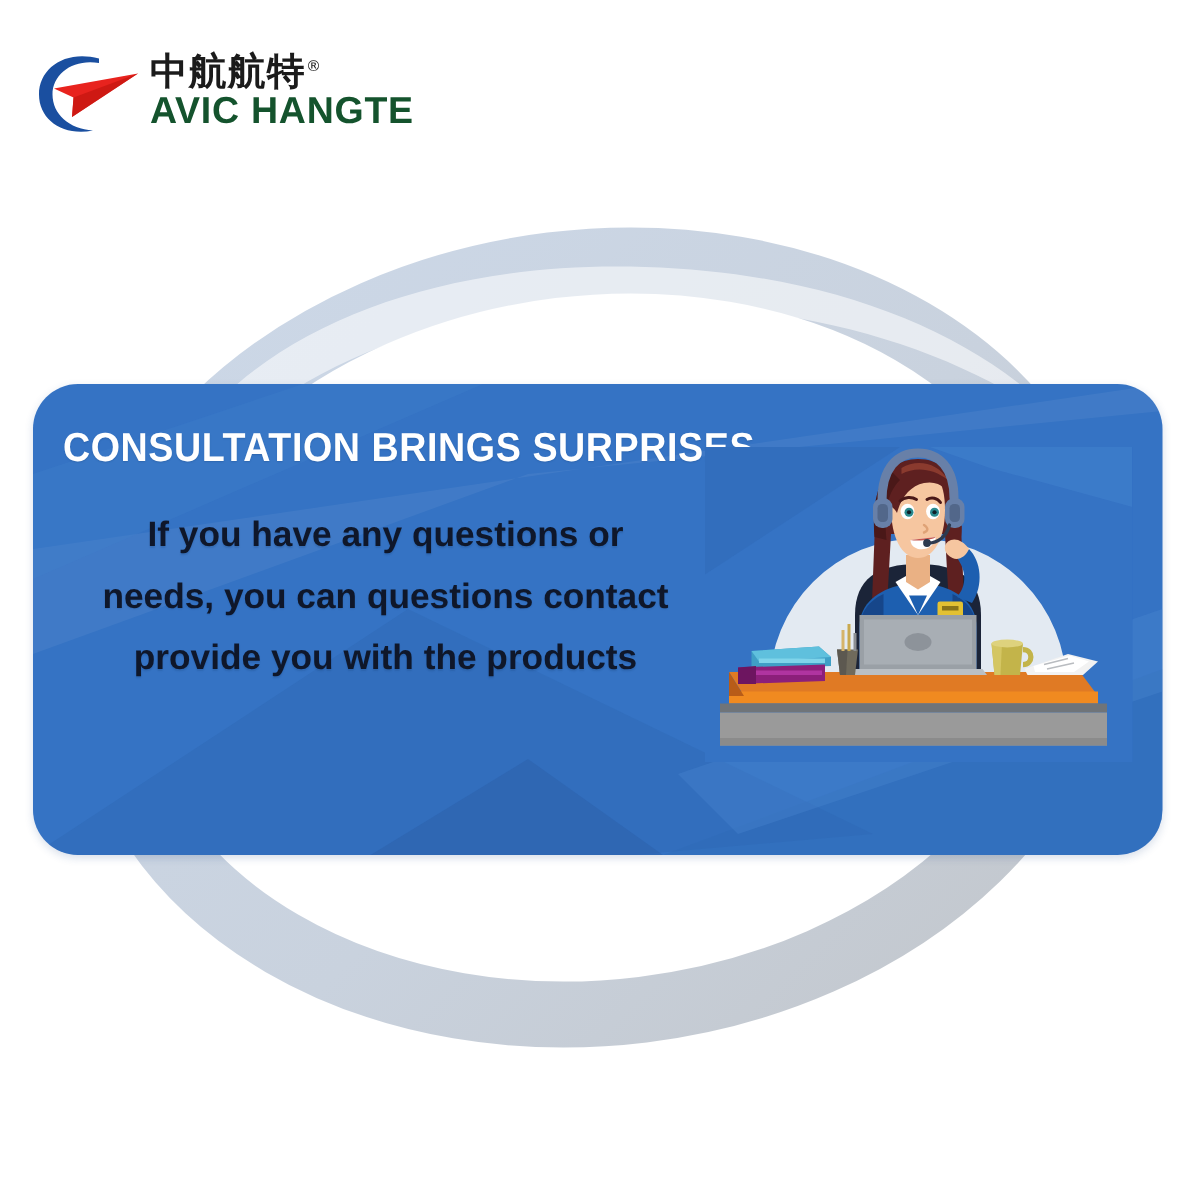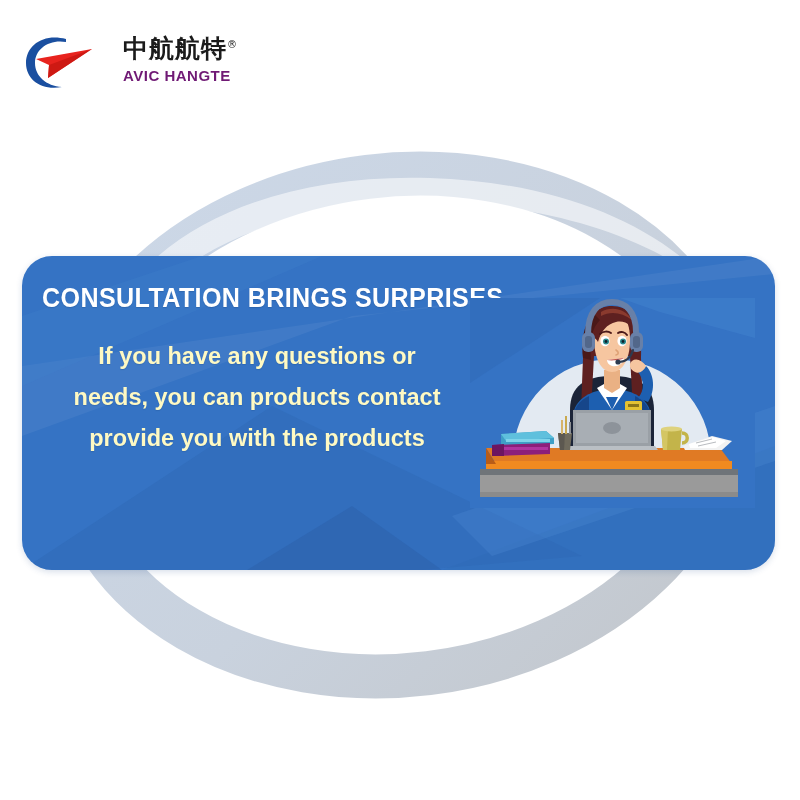--- a/index.html
+++ b/index.html
@@ -38,45 +38,44 @@
   .logo-mark {
     position: absolute;
     left: 0; top: 2px;
     width: 76px; height: 60px;
   }
   .logo-text {
     position: absolute;
     left: 78px;
     top: 0px;
     width: 145px;
-    margin-left: 23px;
   }
   .logo-cn {
     display: block;
     font-family: "DejaVu Sans", sans-serif;
     font-weight: bold;
     font-size: 25px;
     line-height: 30px;
     letter-spacing: 1px;
     color: #1b1b1b;
     white-space: nowrap;
   }
   .logo-reg {
     font-size: 10px;
     vertical-align: super;
     font-weight: normal;
   }
   .logo-en {
     display: block;
     font-family: "Liberation Sans", sans-serif;
     font-weight: bold;
-    font-size: 15px;
+    font-size: 25px;
     line-height: 23px;
     letter-spacing: 0.5px;
-    color: #701a75;
+    color: #14532d;
     white-space: nowrap;
   }
 
   
   .card {
     position: absolute;
     left: 22px;
     top: 256px;
     width: 753px;
     height: 314px;
@@ -114,21 +113,21 @@
     transform: scaleX(0.93);
     transform-origin: left center;
     white-space: nowrap;
     text-shadow: 0 1px 1px rgba(20, 60, 110, 0.25);
   }
   .body-copy {
     position: absolute;
     left: 28px;
     top: 80px;
     width: 414px;
-    color: #fef9c3;
+    color: #0f172a;
     font-family: "Liberation Sans", sans-serif;
     font-weight: bold;
     font-size: 23.5px;
     line-height: 41px;
     text-align: center;
     text-shadow: 0 1px 1px rgba(20, 60, 110, 0.2);
   }
   .body-copy span { display: block; white-space: nowrap; }
 
   
@@ -191,21 +190,21 @@
       <path d="M 225,314 L 330,250 L 420,314 Z" fill="#2a5da4" opacity="0.40"></path>
       <path d="M 420,314 L 753,190 L 753,314 Z" fill="#2f69b4" opacity="0.35"></path>
       <path d="M 430,260 L 753,150 L 753,205 L 470,300 Z" fill="#4b86d0" opacity="0.35"></path>
       <path d="M 0,60 L 180,0 L 300,0 L 0,130 Z" fill="#4180cb" opacity="0.28"></path>
     </svg>
 
     <div class="text-col">
       <div class="headline">CONSULTATION BRINGS SURPRISES</div>
       <div class="body-copy">
         <span>If you have any questions or</span>
-        <span>needs, you can products contact</span>
+        <span>needs, you can questions contact</span>
         <span>provide you with the products</span>
       </div>
     </div>
 
     <div class="illus">
       <svg width="285" height="210" viewBox="0 0 285 210">
 
         <rect x="0" y="0" width="285" height="210" fill="#3573c4"></rect>
         <path d="M 0,0 L 130,0 L 0,85 Z" fill="#2f6ab8" opacity="0.55"></path>
         <path d="M 150,0 L 285,0 L 285,40 L 190,14 Z" fill="#4786d2" opacity="0.40"></path>

